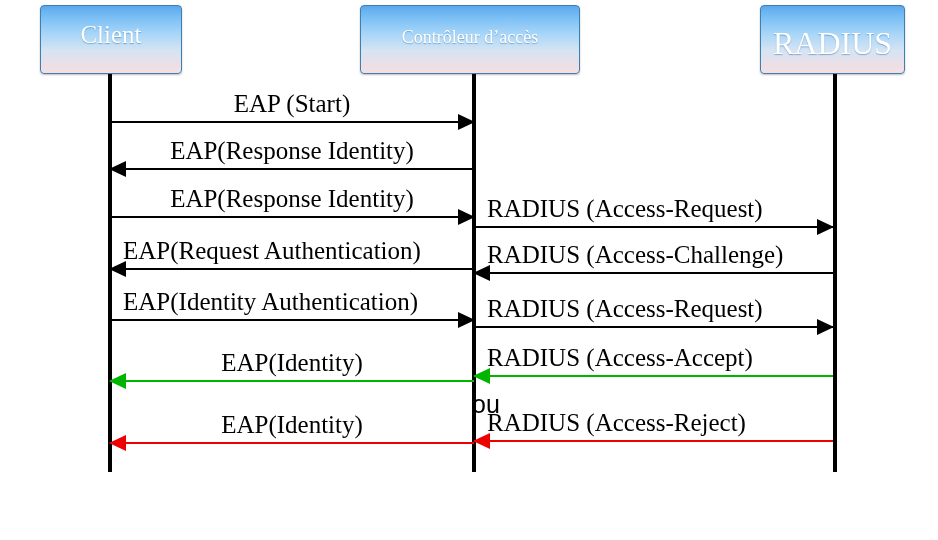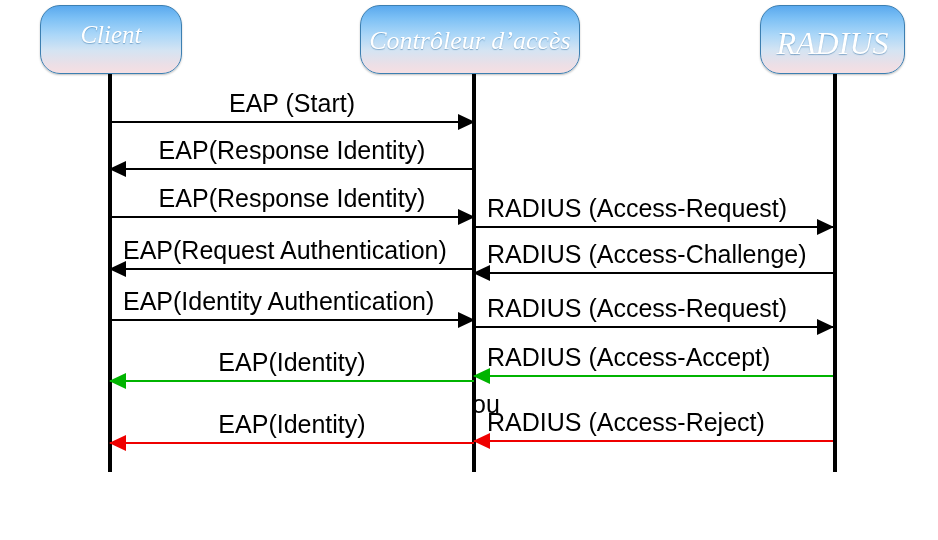--- a/index.html
+++ b/index.html
@@ -15,47 +15,46 @@
     width: 938px;
     height: 540px;
     background: #ffffff;
     overflow: hidden;
   }
 
   
   .actor-box {
     position: absolute;
     border: 1px solid #3c7fb1;
-    border-radius: 20px;
+    border-radius: 4px;
     background: linear-gradient(to bottom,
                 #5aa9ee 0%,
                 #7cc0f5 18%,
                 #a9d6f8 42%,
                 #d4e4f3 66%,
                 #ecdfe6 88%,
                 #f6dfe2 100%);
     box-shadow: 0 1px 2px rgba(0,0,0,0.25);
     display: flex;
     align-items: flex-start;
     justify-content: center;
     box-sizing: border-box;
-    font-style: italic;
   }
   .actor-label {
     font-family: "Liberation Serif", serif;
     color: #ffffff;
     white-space: nowrap;
     text-shadow: 0 1px 1px rgba(60,120,170,0.55);
     line-height: 1;
   }
 
   #box-client      { left: 40px;  top: 5px; width: 142px; height: 69px; }
   #box-client .actor-label      { font-size: 25px; padding-top: 16px; }
   #box-controller  { left: 360px; top: 5px; width: 220px; height: 69px; }
-  #box-controller .actor-label  { font-size: 26px; padding-top: 22px; }
+  #box-controller .actor-label  { font-size: 18px; padding-top: 22px; }
   #box-radius      { left: 760px; top: 5px; width: 145px; height: 69px; }
   #box-radius .actor-label      { font-size: 32px; padding-top: 21px; }
 
   
   .lifeline {
     position: absolute;
     width: 4px;
     background: #000000;
     top: 74px;
     height: 398px;
@@ -90,21 +89,21 @@
     border-left: 17px solid currentColor;
   }
   .msg.to-left .msg-head {
     left: -1px;
     border-right: 17px solid currentColor;
   }
   .msg-text {
     position: absolute;
     bottom: 5px;
     white-space: nowrap;
-    font-family: Liberation Sans, sans-serif;
+    font-family: Liberation Serif, serif;
     font-size: 25px;
     color: #000000;
     line-height: 1;
   }
   .msg-text.center { left: 50%; transform: translateX(-50%); }
   .msg-text.flush  { left: 13px; }
 
   .c-black { color: #000000; }
   .c-green { color: #00b400; }
   .c-red   { color: #ef0000; }

